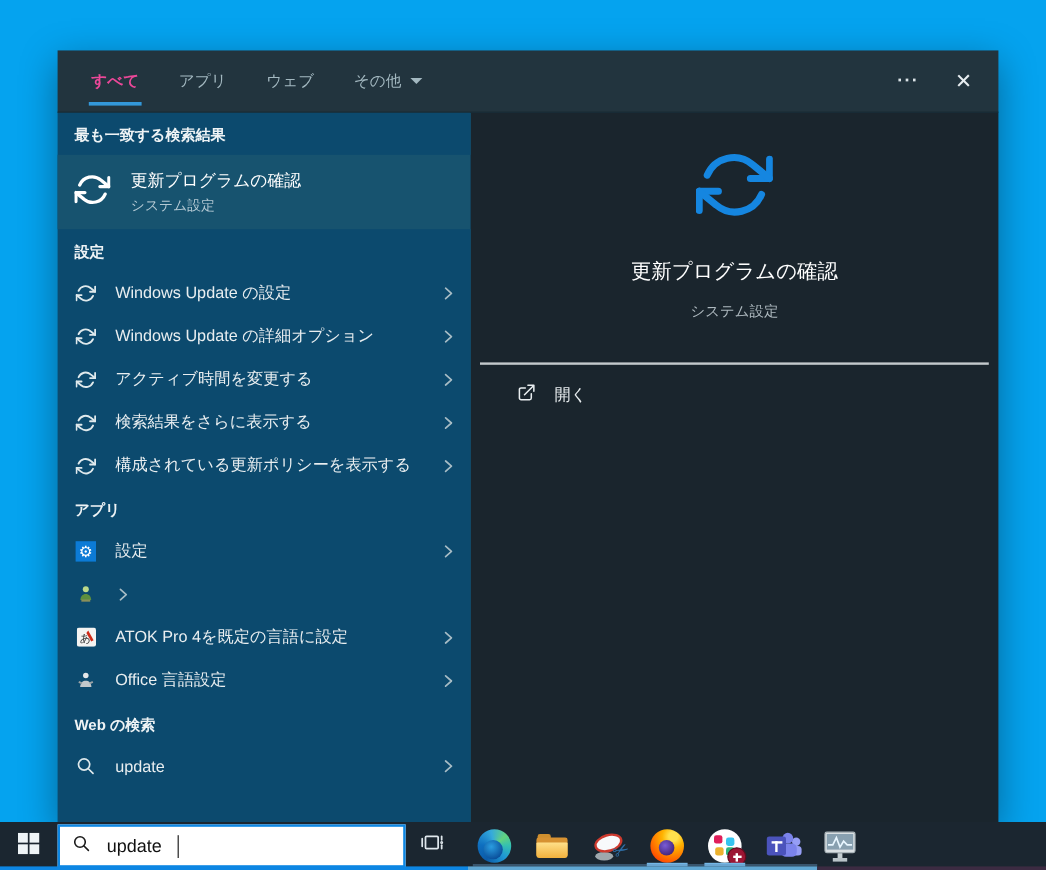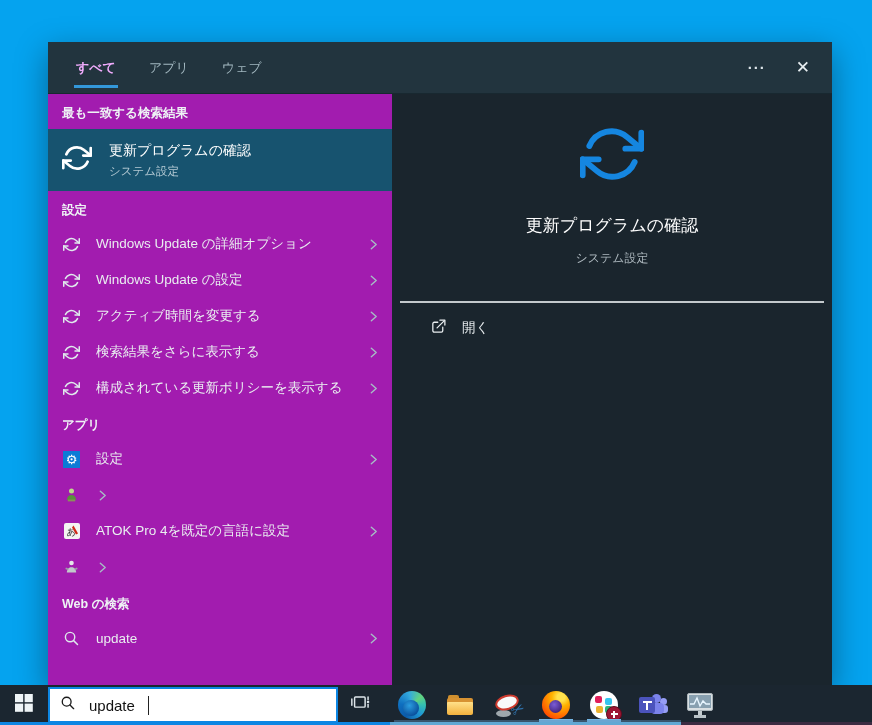--- a/index.html
+++ b/index.html
@@ -6,31 +6,31 @@
   html,body { width:872px; height:725px; overflow:hidden; }
   body { font-family:"Liberation Sans","DejaVu Sans",sans-serif; background:#05a3ef; position:relative; }
 
   
   .flyout { position:absolute; left:48px; top:42px; width:784px; height:643px;
             display:flex; flex-direction:column; box-shadow:0 10px 30px rgba(0,0,0,.38); }
   .tabbar { height:52px; flex:none; background:#22343e; display:flex; align-items:center;
             padding:0 22px 0 28px; border-bottom:1px solid #182830; }
   .tab { margin-right:33px; font-size:13px; color:#a3b8c0; height:100%; display:flex;
          align-items:center; position:relative; cursor:default; }
-  .tab.active { color:#f0abfc; font-weight:bold; }
+  .tab.active { color:#ec4899; font-weight:bold; }
   .tab.active::after { content:""; position:absolute; left:-2px; right:-2px; bottom:5px;
                        height:3px; background:#3398da; }
   .caret { width:0; height:0; border-left:5px solid transparent; border-right:5px solid transparent;
            border-top:5px solid #a3b8c0; margin-left:8px; }
   .tab-actions { margin-left:auto; display:flex; align-items:center; gap:30px; }
   .more-btn { color:#dce4e8; font-size:15px; font-weight:bold; letter-spacing:1px; }
   .close-btn { color:#e8eef1; font-size:17px; }
 
   .flyout-body { flex:1; display:flex; min-height:0; }
-  .left-pane  { width:344px; flex:none; background:#a21caf; }
+  .left-pane  { width:344px; flex:none; background:#0c4a6e; }
   .right-pane { flex:1; background:#1a252d; display:flex; flex-direction:column; align-items:center;
                 padding-top:28px; position:relative; }
 
   .section-header { padding:11px 14px 7px 14px; font-size:12.5px; font-weight:bold; color:#eef3f5; }
   .best-match-row { height:62px; background:#17536f; display:flex; align-items:center;
                     padding:0 14px; gap:17px; }
   .bm-title { font-size:14px; color:#ffffff; margin-bottom:4px; }
   .bm-sub   { font-size:11.5px; color:#b5cad4; }
 
   .row { height:36px; display:flex; align-items:center; padding:0 12px 0 14px; gap:15px;
@@ -124,20 +124,24 @@
     <div id="tabs-mount" style="display:flex;height:100%">
         <div class="tab active">
           <span>すべて</span>
         </div>
         <div class="tab">
           <span>アプリ</span>
         </div>
         <div class="tab">
           <span>ウェブ</span>
         </div>
+        <div class="tab">
+          <span>その他</span>
+          <span class="caret"></span>
+        </div>
       </div>
     <div class="tab-actions">
       <span class="more-btn">···</span>
       <span class="close-btn">✕</span>
     </div>
   </div>
 
   <div class="flyout-body">
     <div class="left-pane">
       <div class="section-header">最も一致する検索結果</div>
@@ -155,36 +159,36 @@
       <div id="sections-mount">
           <div class="section-header">設定</div>
           <div class="row">
             <span class="ricon">
               <svg width="17" height="17" viewBox="0 0 24 24" fill="none" stroke="#dfe9ec" stroke-width="2.2" stroke-linecap="round" stroke-linejoin="round">
                 <polyline points="23 4 23 10 17 10"></polyline>
                 <polyline points="1 20 1 14 7 14"></polyline>
                 <path d="M3.51 9a9 9 0 0 1 14.13-3.36L23 10M1 14l5.36 4.36A9 9 0 0 0 20.49 15"></path>
               </svg>
             </span>
-            <span class="rlabel">Windows Update の詳細オプション</span>
+            <span class="rlabel">Windows Update の設定</span>
             <span class="chev">
               <svg width="13" height="13" viewBox="0 0 24 24" fill="none" stroke="#a7bcc5" stroke-width="2.6" stroke-linecap="round" stroke-linejoin="round">
                 <polyline points="8 4 17 12 8 20"></polyline>
               </svg>
             </span>
           </div>
           <div class="row">
             <span class="ricon">
               <svg width="17" height="17" viewBox="0 0 24 24" fill="none" stroke="#dfe9ec" stroke-width="2.2" stroke-linecap="round" stroke-linejoin="round">
                 <polyline points="23 4 23 10 17 10"></polyline>
                 <polyline points="1 20 1 14 7 14"></polyline>
                 <path d="M3.51 9a9 9 0 0 1 14.13-3.36L23 10M1 14l5.36 4.36A9 9 0 0 0 20.49 15"></path>
               </svg>
             </span>
-            <span class="rlabel">Windows Update の設定</span>
+            <span class="rlabel">Windows Update の詳細オプション</span>
             <span class="chev">
               <svg width="13" height="13" viewBox="0 0 24 24" fill="none" stroke="#a7bcc5" stroke-width="2.6" stroke-linecap="round" stroke-linejoin="round">
                 <polyline points="8 4 17 12 8 20"></polyline>
               </svg>
             </span>
           </div>
           <div class="row">
             <span class="ricon">
               <svg width="17" height="17" viewBox="0 0 24 24" fill="none" stroke="#dfe9ec" stroke-width="2.2" stroke-linecap="round" stroke-linejoin="round">
                 <polyline points="23 4 23 10 17 10"></polyline>
@@ -272,20 +276,21 @@
           </div>
           <div class="row">
             <span class="ricon">
               <svg class="office-fig" width="15" height="16" viewBox="0 0 15 16">
                 <circle cx="7.5" cy="4" r="2.3" fill="#e4e7e9"></circle>
                 <path d="M2.8 13.5C3 9.8 5 8.2 7.5 8.2s4.5 1.6 4.7 5.3z" fill="#c2c8cb"></path>
                 <rect x="1.5" y="9" width="3" height="1.6" fill="#9aa2a6" transform="rotate(25 3 9.8)"></rect>
                 <rect x="10.5" y="9" width="3" height="1.6" fill="#9aa2a6" transform="rotate(-25 12 9.8)"></rect>
               </svg>
             </span>
+            <span class="rlabel">Office 言語設定</span>
             <span class="chev">
               <svg width="13" height="13" viewBox="0 0 24 24" fill="none" stroke="#a7bcc5" stroke-width="2.6" stroke-linecap="round" stroke-linejoin="round">
                 <polyline points="8 4 17 12 8 20"></polyline>
               </svg>
             </span>
           </div>
           <div class="section-header">Web の検索</div>
           <div class="row">
             <span class="ricon">
               <svg width="17" height="17" viewBox="0 0 24 24" fill="none" stroke="#dfe9ec" stroke-width="2" stroke-linecap="round" stroke-linejoin="round">

